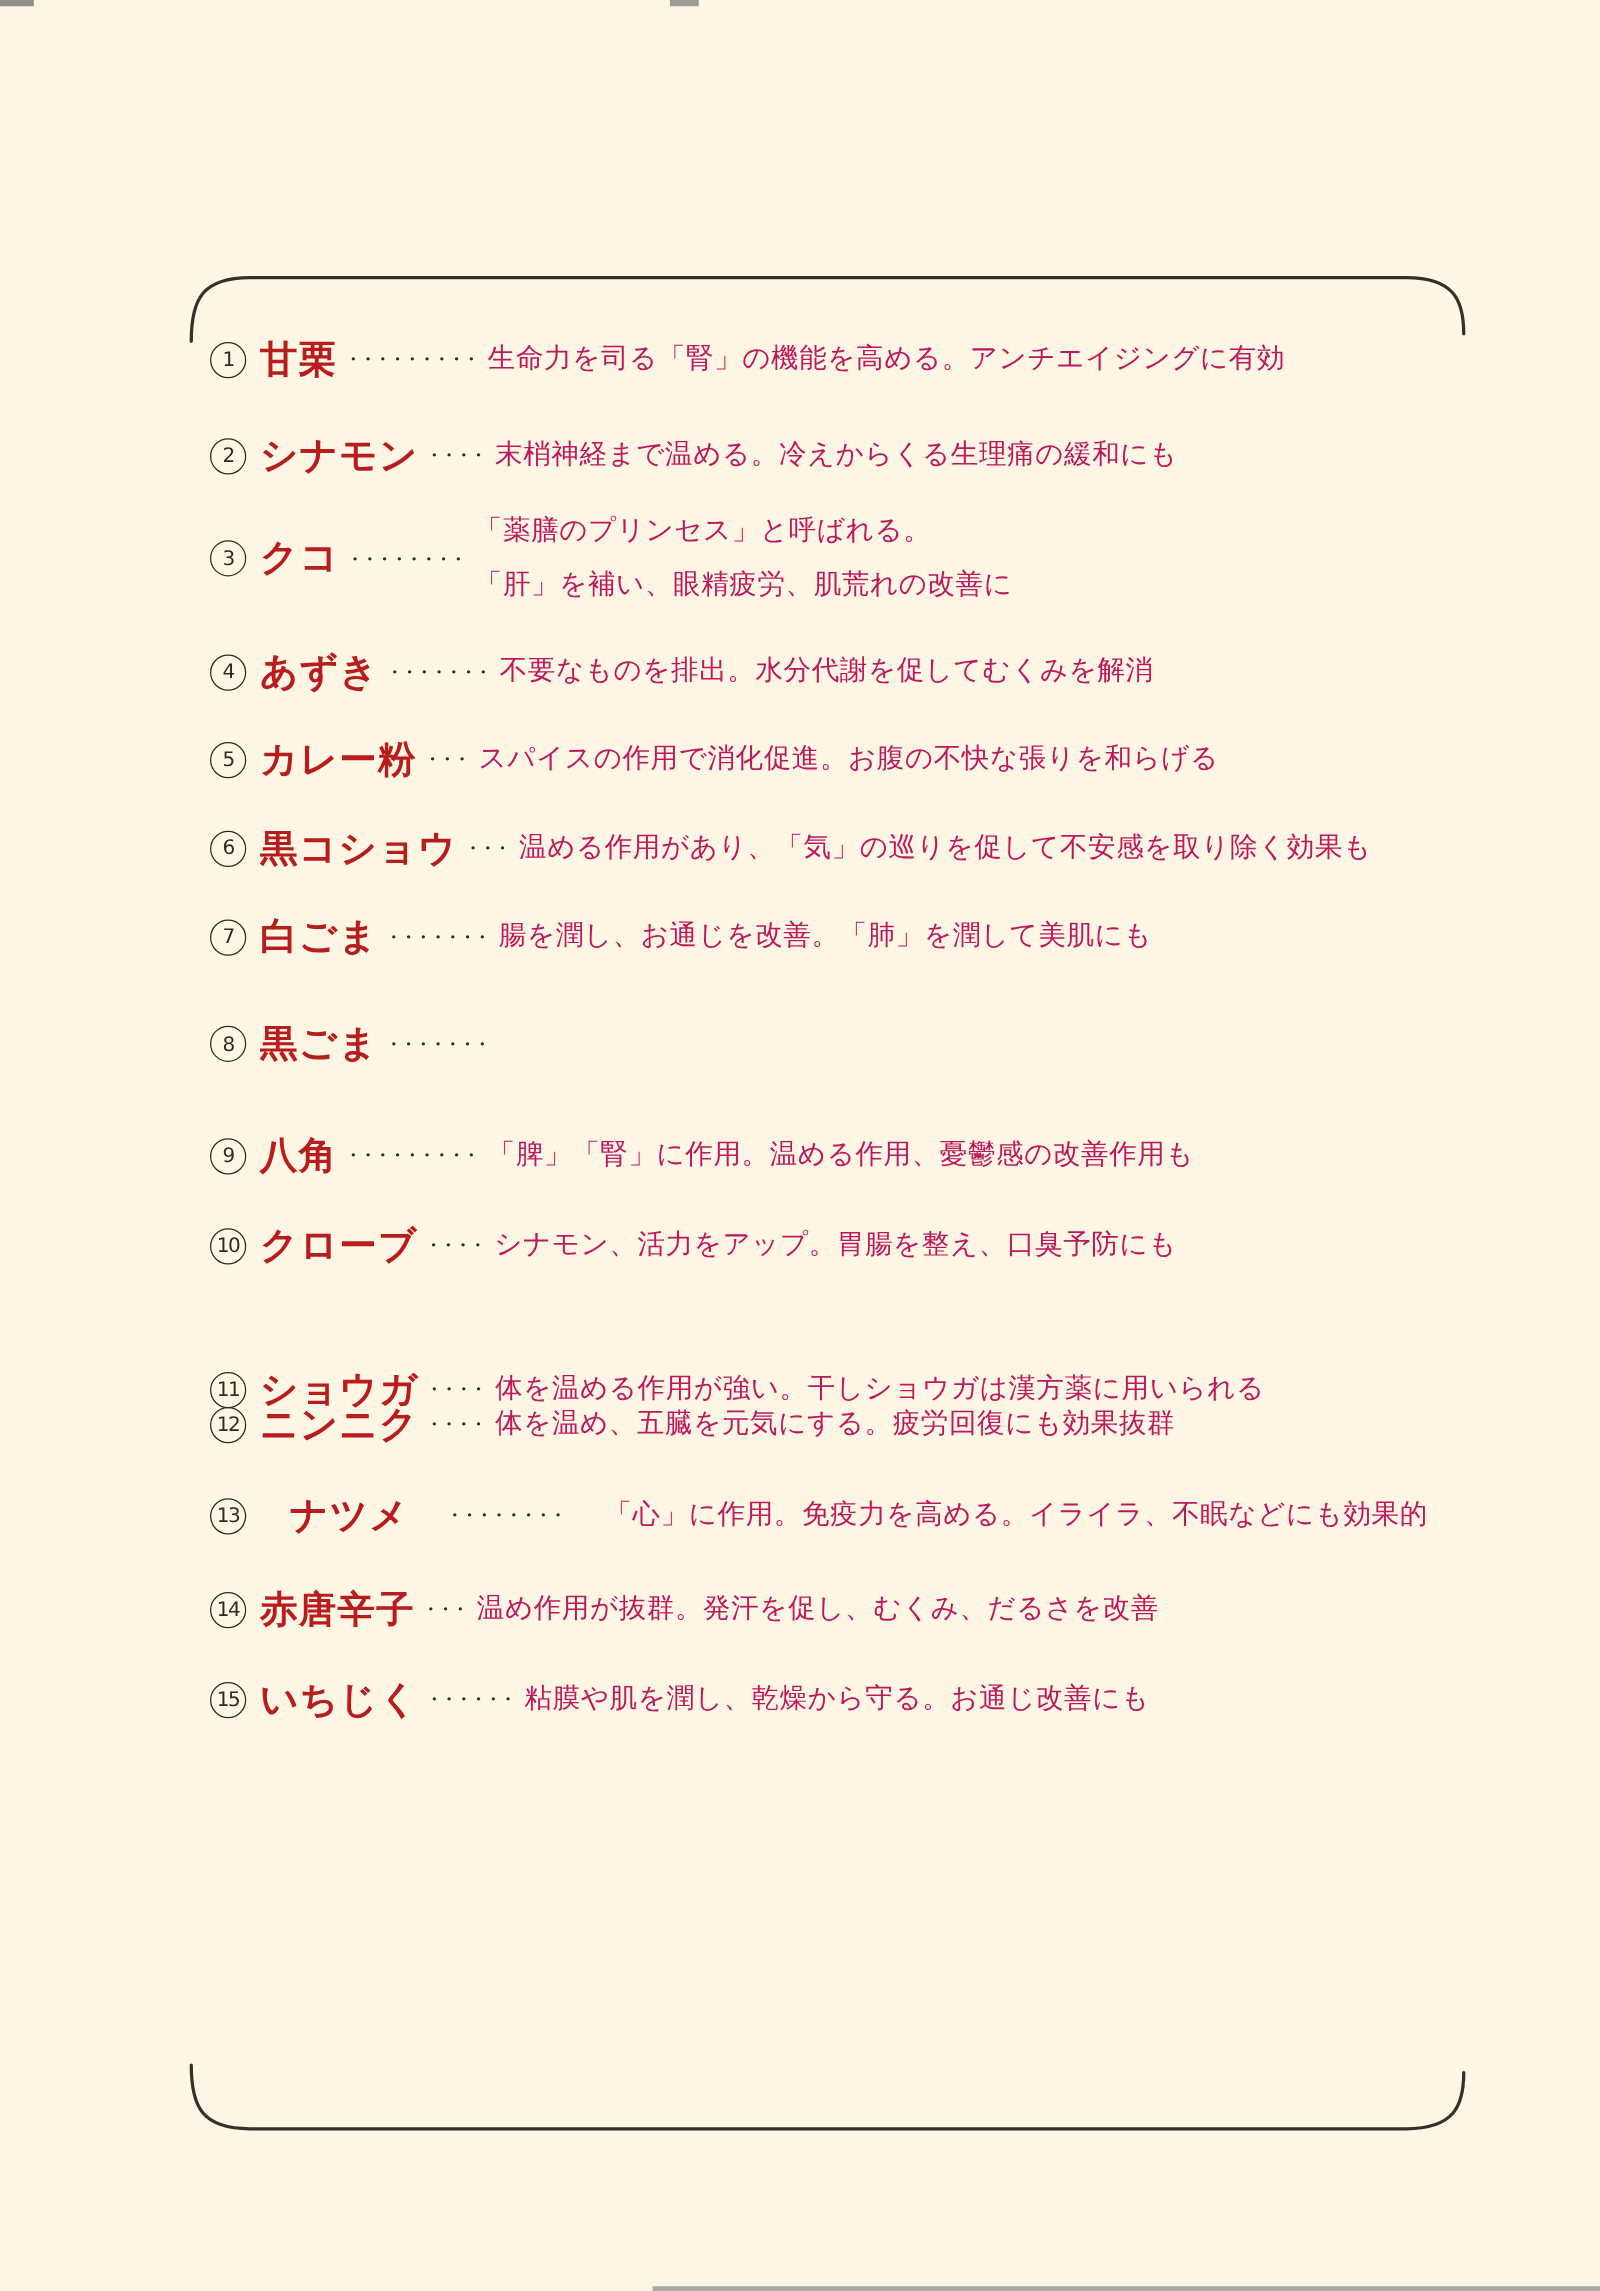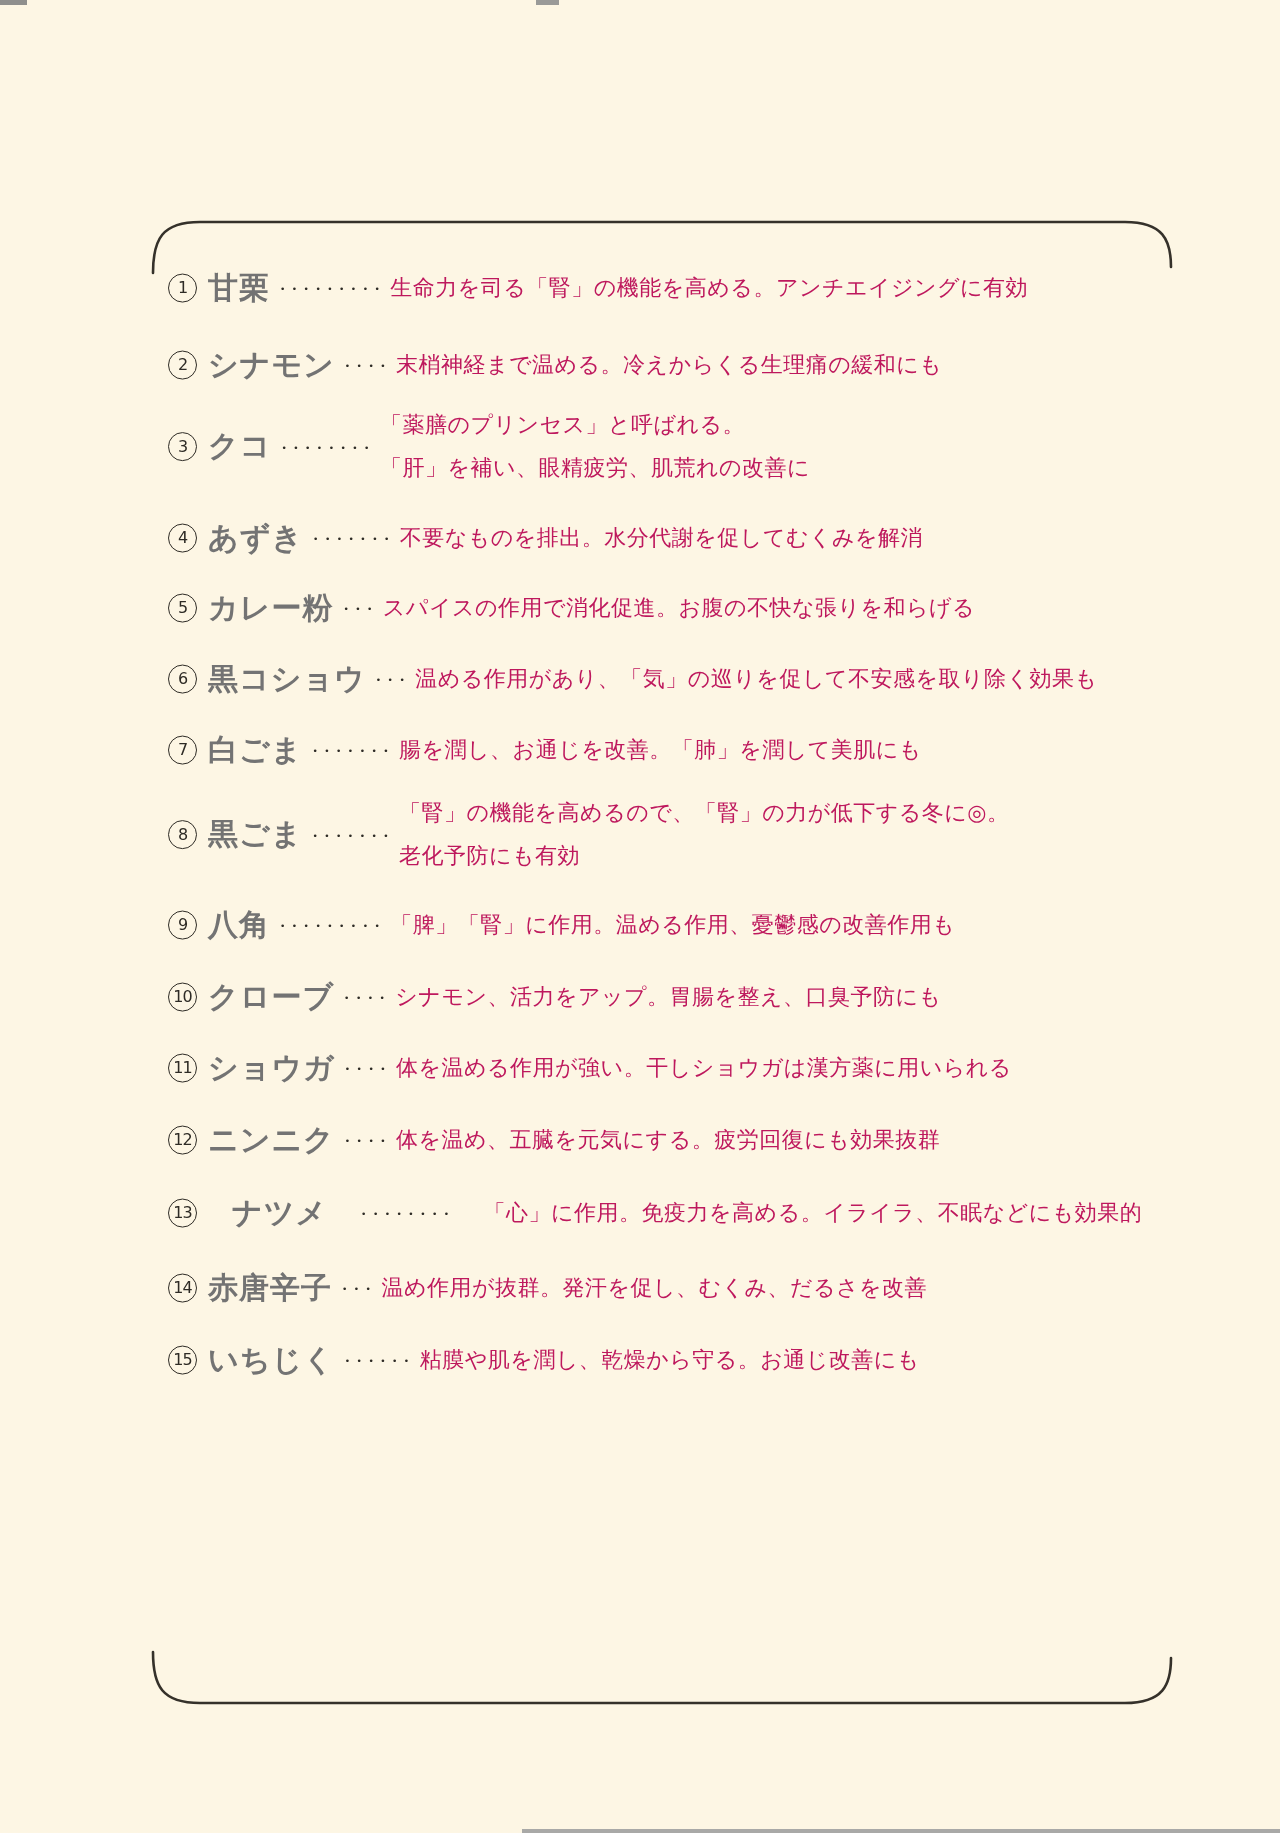--- a/index.html
+++ b/index.html
@@ -32,21 +32,21 @@
     letter-spacing:-1px;
     color:#2e2b25;
     box-sizing:border-box;
     margin-right:11px;
   }
   .name{
     flex:0 0 auto;
     font-size:30px;
     font-weight:700;
     letter-spacing:1px;
-    color:#737373;
+    color:#b91c1c;
   }
   .dots{
     flex:0 0 auto;
     font-size:9px;
     letter-spacing:6.5px;
     margin:0 4px 0 10px;
     color:#2e2b25;
     position:relative;
     top:1px;
   }
@@ -120,39 +120,37 @@
     <span class="num">7</span>
     <span class="name">白ごま</span>
     <span class="dots">•••••••</span>
     <span class="desc">腸を潤し、お通じを改善。「肺」を潤して美肌にも</span>
   </div>
 
   <div class="row" style="top:835px;">
     <span class="num">8</span>
     <span class="name">黒ごま</span>
     <span class="dots">•••••••</span>
-    <span class="desc">「腎」の機能を高めるので、「腎」の力が低下する冬に◎。
-老化予防にも有効</span>
   </div>
 
   <div class="row" style="top:925px;">
     <span class="num">9</span>
     <span class="name">八角</span>
     <span class="dots">•••••••••</span>
     <span class="desc">「脾」「腎」に作用。温める作用、憂鬱感の改善作用も</span>
   </div>
 
   <div class="row" style="top:997px;">
     <span class="num">10</span>
     <span class="name">クローブ</span>
     <span class="dots">••••</span>
     <span class="desc">シナモン、活力をアップ。胃腸を整え、口臭予防にも</span>
   </div>
 
-  <div class="row" style="top:1068px;">
+  <div class="row" style="top:1112px;">
     <span class="num">11</span>
     <span class="name">ショウガ</span>
     <span class="dots">••••</span>
     <span class="desc">体を温める作用が強い。干しショウガは漢方薬に用いられる</span>
   </div>
 
   <div class="row" style="top:1140px;">
     <span class="num">12</span>
     <span class="name">ニンニク</span>
     <span class="dots">••••</span>

